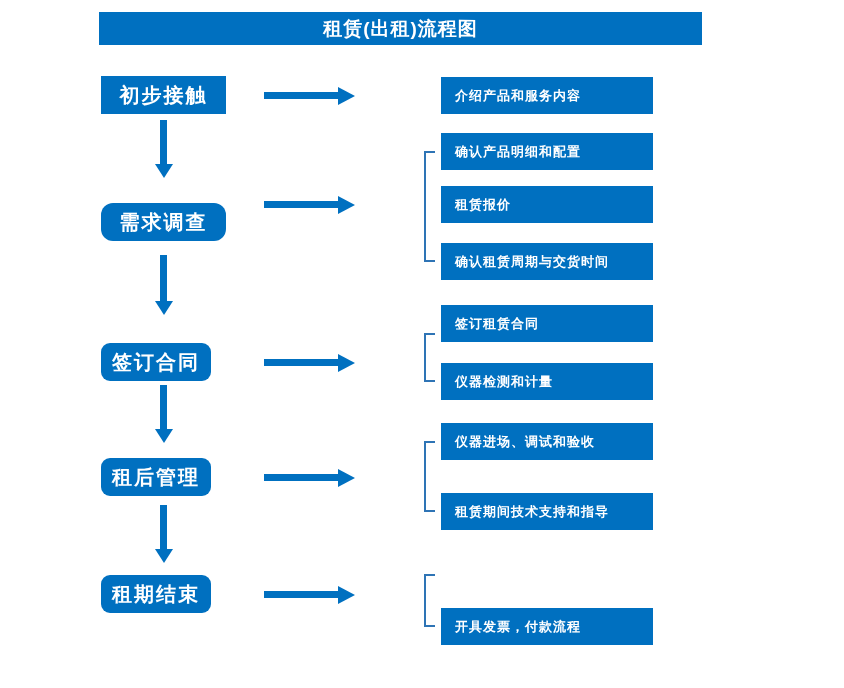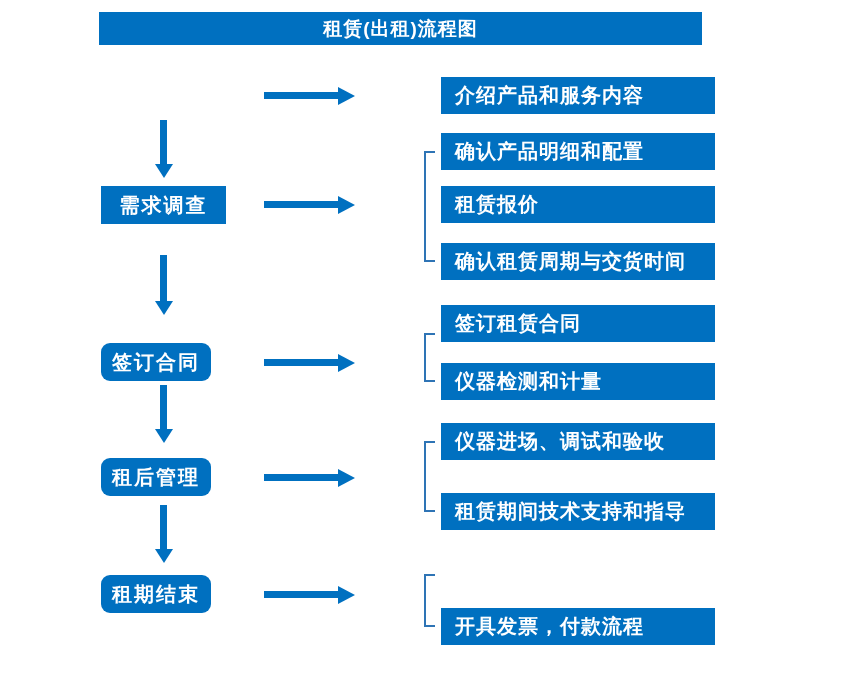--- a/index.html
+++ b/index.html
@@ -42,23 +42,23 @@
   .step {
     left: 101px;
     width: 125px; height: 38px;
     justify-content: center;
     font-size: 20px;
     letter-spacing: 2px;
   }
   .step.narrow { width: 110px; border-radius: 9px; }
   .detail {
     left: 441px;
-    width: 274px; height: 37px;
+    width: 212px; height: 37px;
     padding-left: 14px;
-    font-size: 20px;
+    font-size: 13px;
     letter-spacing: 1px;
   }
   .harrow {
     position: absolute;
     left: 264px;
     width: 74px; height: 7px;
     background: var(--primary);
   }
   .harrow::after {
     content: "";
@@ -94,21 +94,22 @@
     border-right: none;
   }
 </style>
 </head>
 <body>
 
 <div class="canvas">
 
   <div class="title-bar">租赁(出租)流程图</div>
 
-  <div class="box step" style="top:186px;">需求调查</div>
+  <div class="box step" style="top:76px;">初步接触</div>
+  <div class="box step" style="top:203px;border-radius:12px;">需求调查</div>
   <div class="box step narrow" style="top:343px;">签订合同</div>
   <div class="box step narrow" style="top:458px;">租后管理</div>
   <div class="box step narrow" style="top:575px;">租期结束</div>
 
   <div class="varrow" style="top:120px; height:44px;"></div>
   <div class="varrow" style="top:255px; height:46px;"></div>
   <div class="varrow" style="top:385px; height:44px;"></div>
   <div class="varrow" style="top:505px; height:44px;"></div>
 
   <div class="harrow" style="top:92px;"></div>

